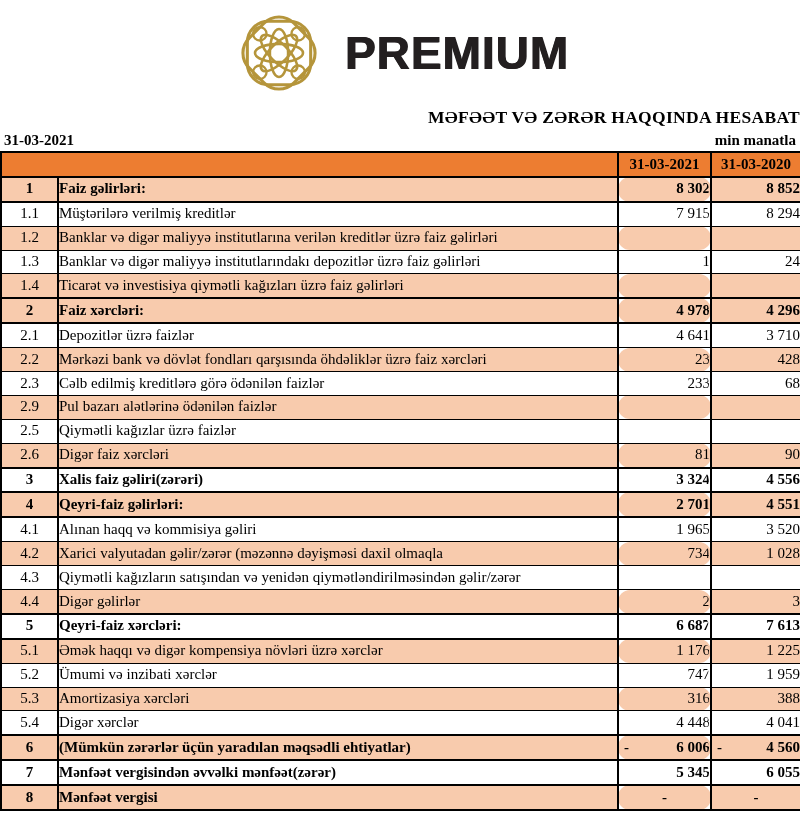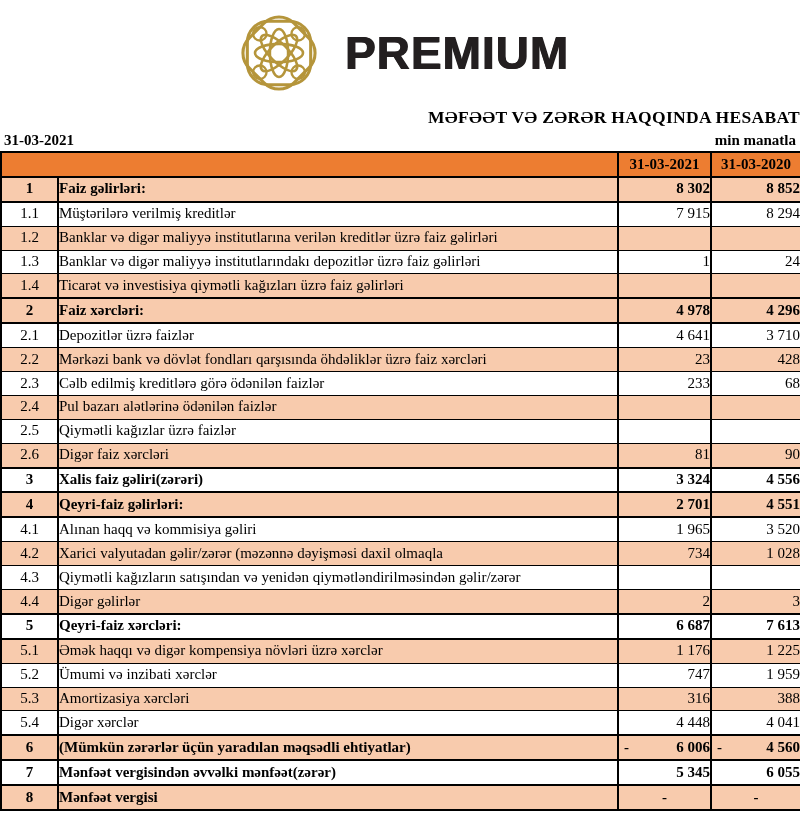--- a/index.html
+++ b/index.html
@@ -40,21 +40,21 @@
   }
   thead td{
     background:#ED7D31;font-weight:bold;text-align:center;height:22.5px;
     border-top:2.5px solid #000;border-bottom:2.5px solid #000;font-size:15px;
   }
   tr.band td{background:#F8CBAD;}
   tr.bold td{font-weight:bold;border-top-width:2.5px;border-bottom-width:2.5px;}
   td.c-num{text-align:center;}
   td.c-label{padding-left:6px;text-align:left;}
   td.c-val{text-align:right;}
-  td.c-val1{padding-right:18px;}
+  td.c-val1{padding-right:18px;border-radius:12px;}
   td.c-val2{padding-right:11px;}
   td.c-val.dash{text-align:center;padding-right:0;}
   .negwrap{display:flex;justify-content:space-between;align-items:center;width:100%;}
   .negwrap .minus{padding-left:5px;}
 </style>
 </head>
 <body>
 
 <div class="logo-row">
   <svg class="emblem" viewBox="0 0 100 100" aria-hidden="true">
@@ -145,21 +145,21 @@
         <td class="c-val c-val1">23</td>
         <td class="c-val c-val2">428</td>
       </tr>
       <tr class="">
         <td class="c-num">2.3</td>
         <td class="c-label">Cəlb edilmiş kreditlərə görə ödənilən faizlər</td>
         <td class="c-val c-val1">233</td>
         <td class="c-val c-val2">68</td>
       </tr>
       <tr class="band">
-        <td class="c-num">2.4</td>
+        <td class="c-num">2.9</td>
         <td class="c-label">Pul bazarı alətlərinə ödənilən faizlər</td>
         <td class="c-val c-val1"></td>
         <td class="c-val c-val2"></td>
       </tr>
       <tr class="">
         <td class="c-num">2.5</td>
         <td class="c-label">Qiymətli kağızlar üzrə faizlər</td>
         <td class="c-val c-val1"></td>
         <td class="c-val c-val2"></td>
       </tr>

